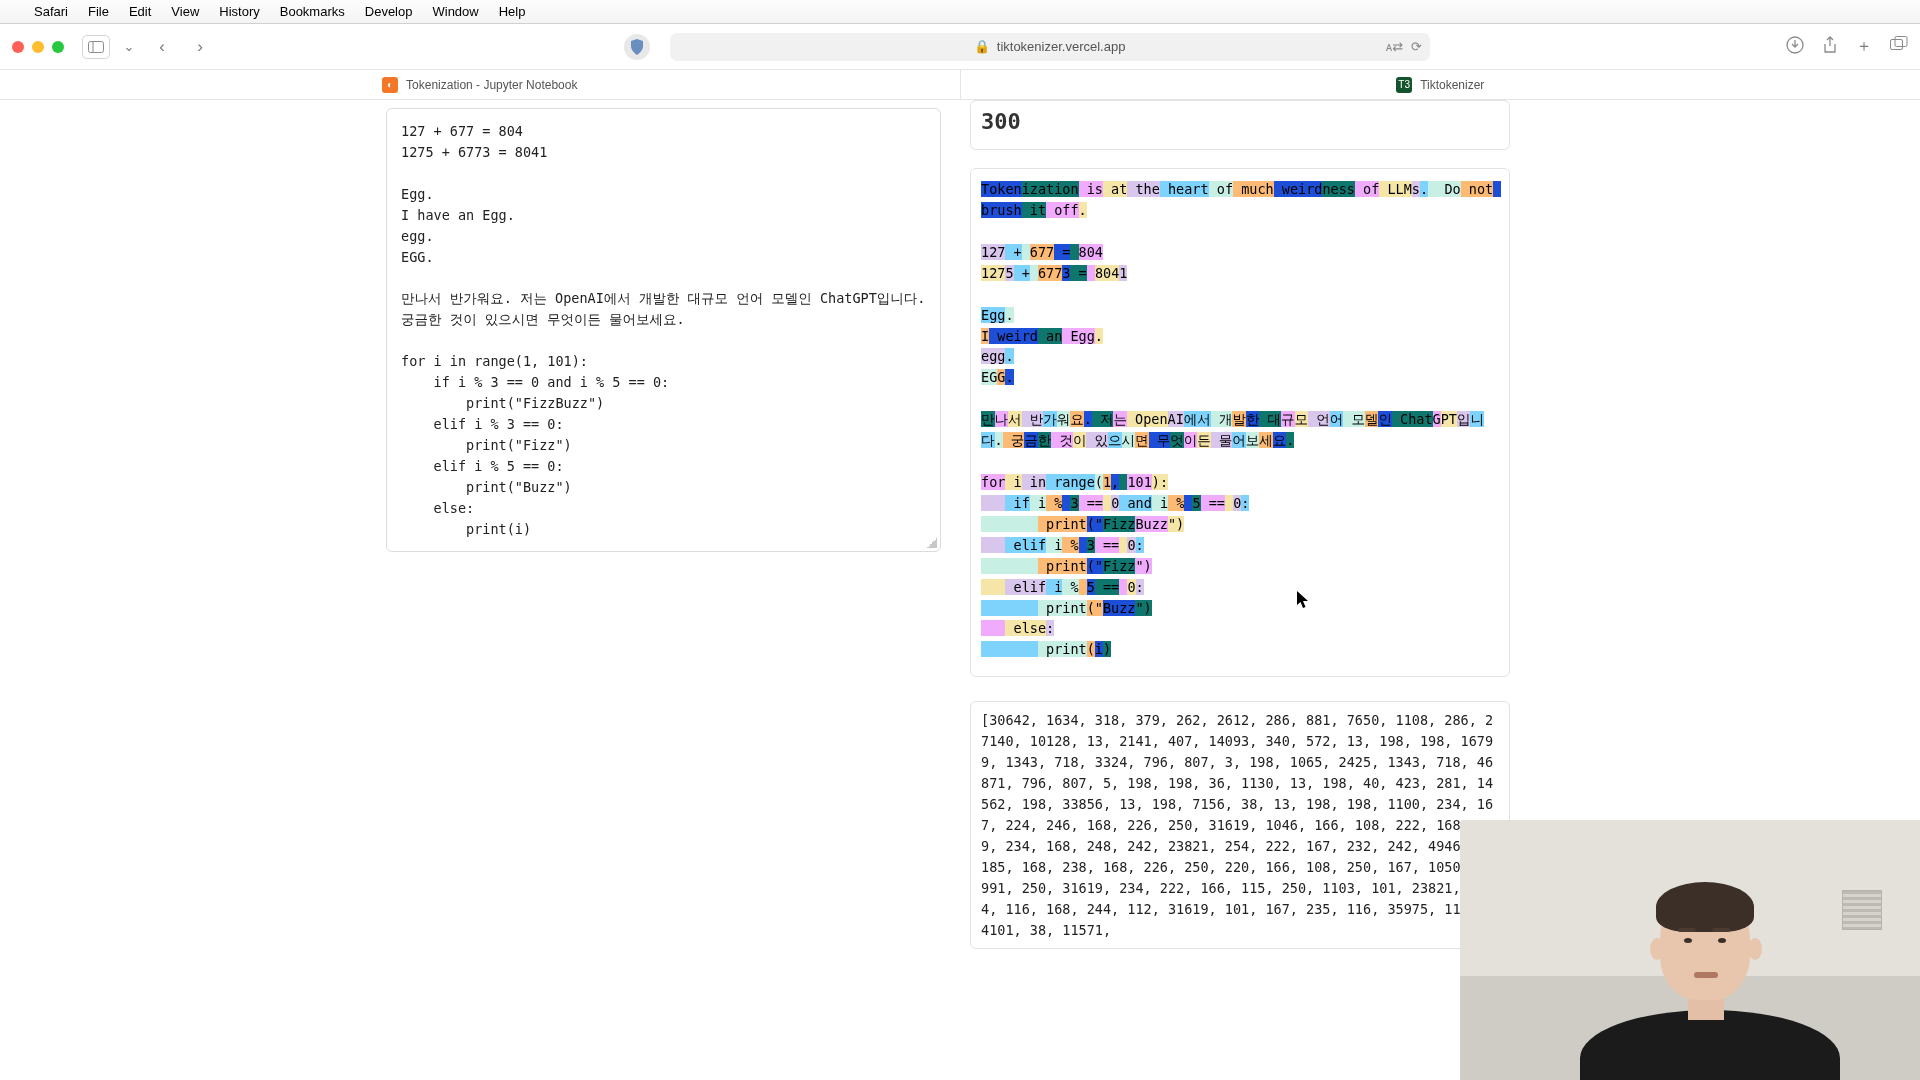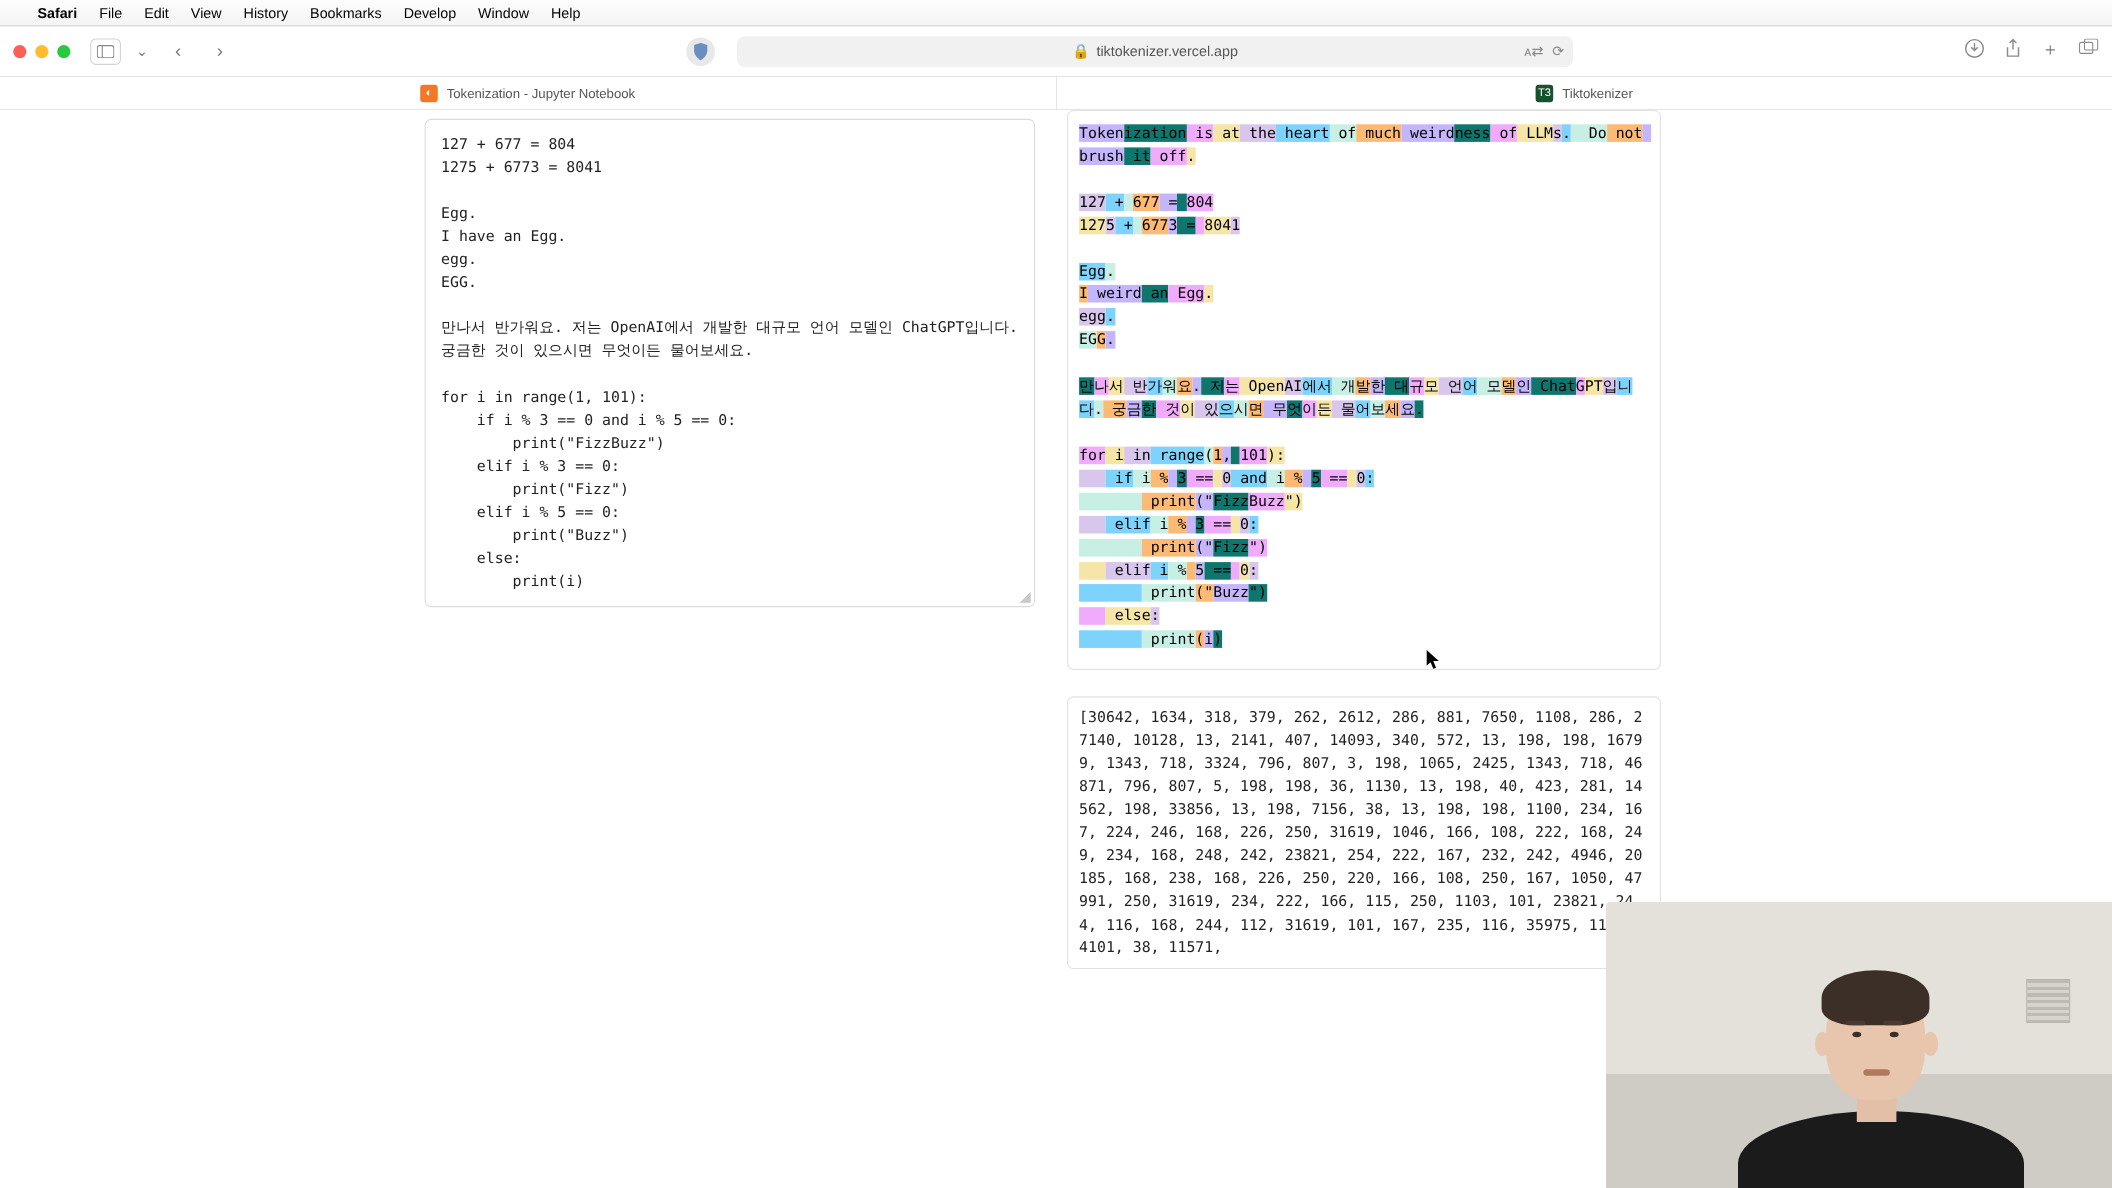--- a/index.html
+++ b/index.html
@@ -16,21 +16,21 @@
     height: 24px;
     background: linear-gradient(#fdfdfd,#f4f4f4);
     border-bottom: 1px solid #d0d0d0;
     display: flex;
     align-items: center;
     padding: 0 14px;
     gap: 20px;
     font-size: 13px;
   }
   .menubar .apple { font-size: 15px; }
-  .menubar .app { font-weight: 700; }
+  .menubar .app { font-weight: 400; }
   .menubar .rhs { margin-left: auto; opacity: 0; }
   .toolbar {
     height: 46px;
     display: flex;
     align-items: center;
     padding: 0 12px;
     gap: 10px;
     border-bottom: 1px solid #e5e5e5;
   }
   .traffic { display: flex; gap: 8px; margin-right: 8px; }
@@ -169,21 +169,21 @@
   .webcam .shirt{
     position:absolute; left:-10px; top:150px; width:260px; height:160px;
     background:#1b1b1b; border-radius:50% 50% 10% 10% / 30% 30% 10% 10%;
   }
   .cursor{
     position:absolute;
     width:14px; height:20px;
   }
   .cursor svg{display:block;}
   
-  .c0{background:#c4b5fd;} .c1{background:#0f766e;} .c2{background:#f0abfc;}
+  .c0{background:#1d4ed8;} .c1{background:#0f766e;} .c2{background:#f0abfc;}
   .c3{background:#f5e6a8;} .c4{background:#d9c6ec;} .c5{background:#7dd3fc;}
   .c6{background:#c8efe4;} .c7{background:#fdba74;}
 </style>
 </head>
 <body>
 
 <div class="menubar">
   <span class="apple"></span>
   <span class="app">Safari</span>
   <span>File</span>
@@ -276,20 +276,23 @@
         print("FizzBuzz")
     elif i % 3 == 0:
         print("Fizz")
     elif i % 5 == 0:
         print("Buzz")
     else:
         print(i)</div>
   </div>
 
   <div class="right-pane">
+    <div class="count-card">
+      <span>300</span>
+    </div>
     <div class="tok-card" id="tok-card"><span class="c0">Token</span><span class="c1">ization</span><span class="c2"> is</span><span class="c3"> at</span><span class="c4"> the</span><span class="c5"> heart</span><span class="c6"> of</span><span class="c7"> much</span><span class="c0"> weird</span><span class="c1">ness</span><span class="c2"> of</span><span class="c3"> LLM</span><span class="c4">s</span><span class="c5">.</span><span class="c6">  Do</span><span class="c7"> not</span><span class="c0"> brush</span><span class="c1"> it</span><span class="c2"> off</span><span class="c3">.</span>
 
 <span class="c4">127</span><span class="c5"> +</span><span class="c6"> </span><span class="c7">677</span><span class="c0"> =</span><span class="c1"> </span><span class="c2">804</span>
 <span class="c3">127</span><span class="c4">5</span><span class="c5"> +</span><span class="c6"> </span><span class="c7">677</span><span class="c0">3</span><span class="c1"> =</span><span class="c2"> </span><span class="c3">804</span><span class="c4">1</span>
 
 <span class="c5">Egg</span><span class="c6">.</span>
 <span class="c7">I</span><span class="c0"> weird</span><span class="c1"> an</span><span class="c2"> Egg</span><span class="c3">.</span>
 <span class="c4">egg</span><span class="c5">.</span>
 <span class="c6">EG</span><span class="c7">G</span><span class="c0">.</span>
 

